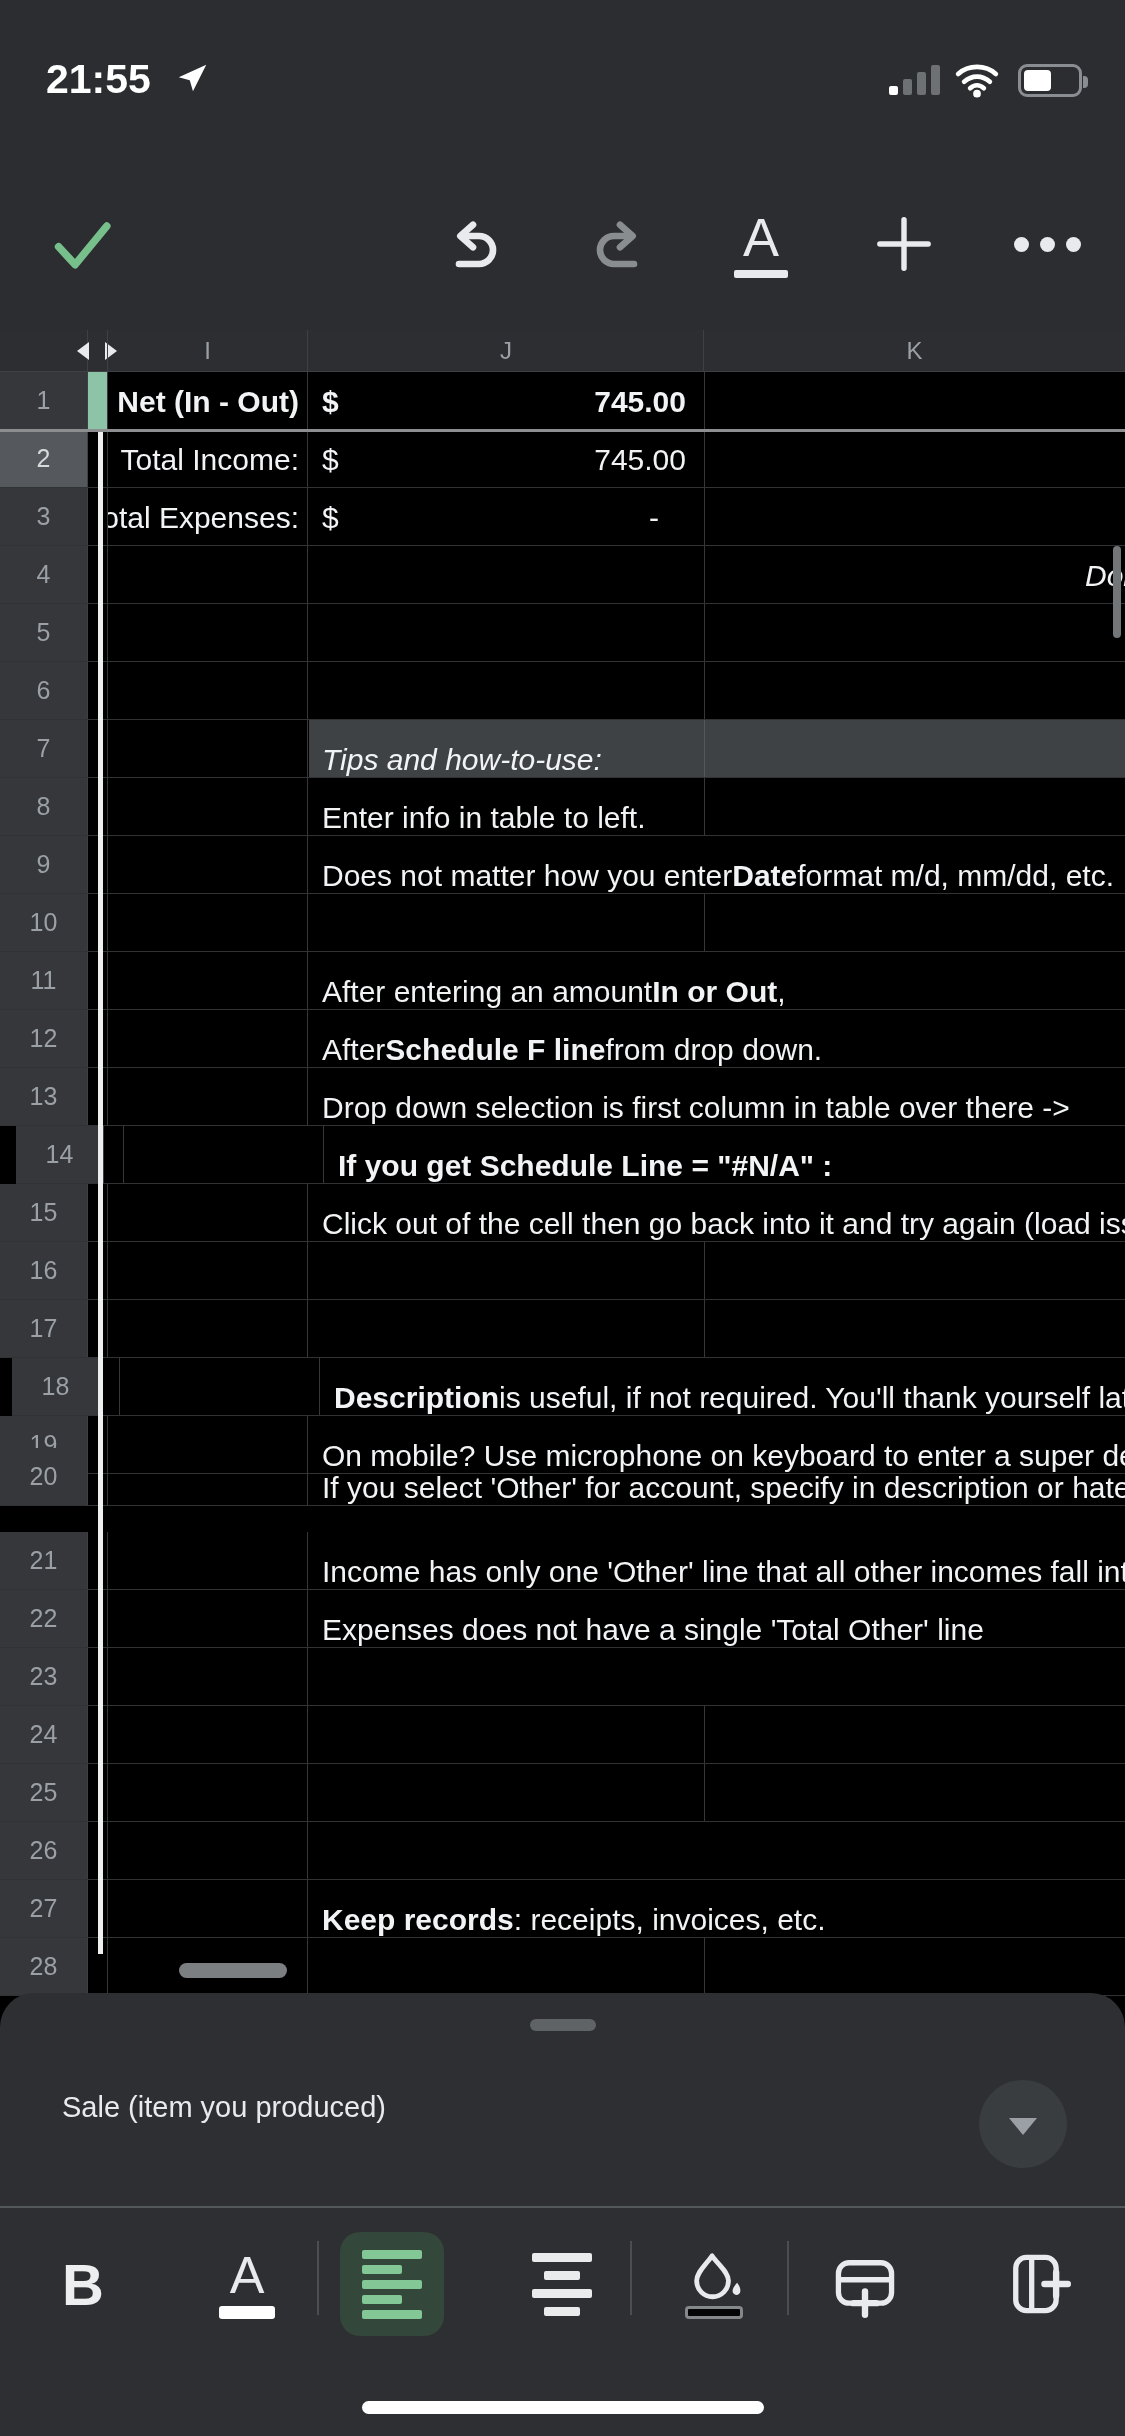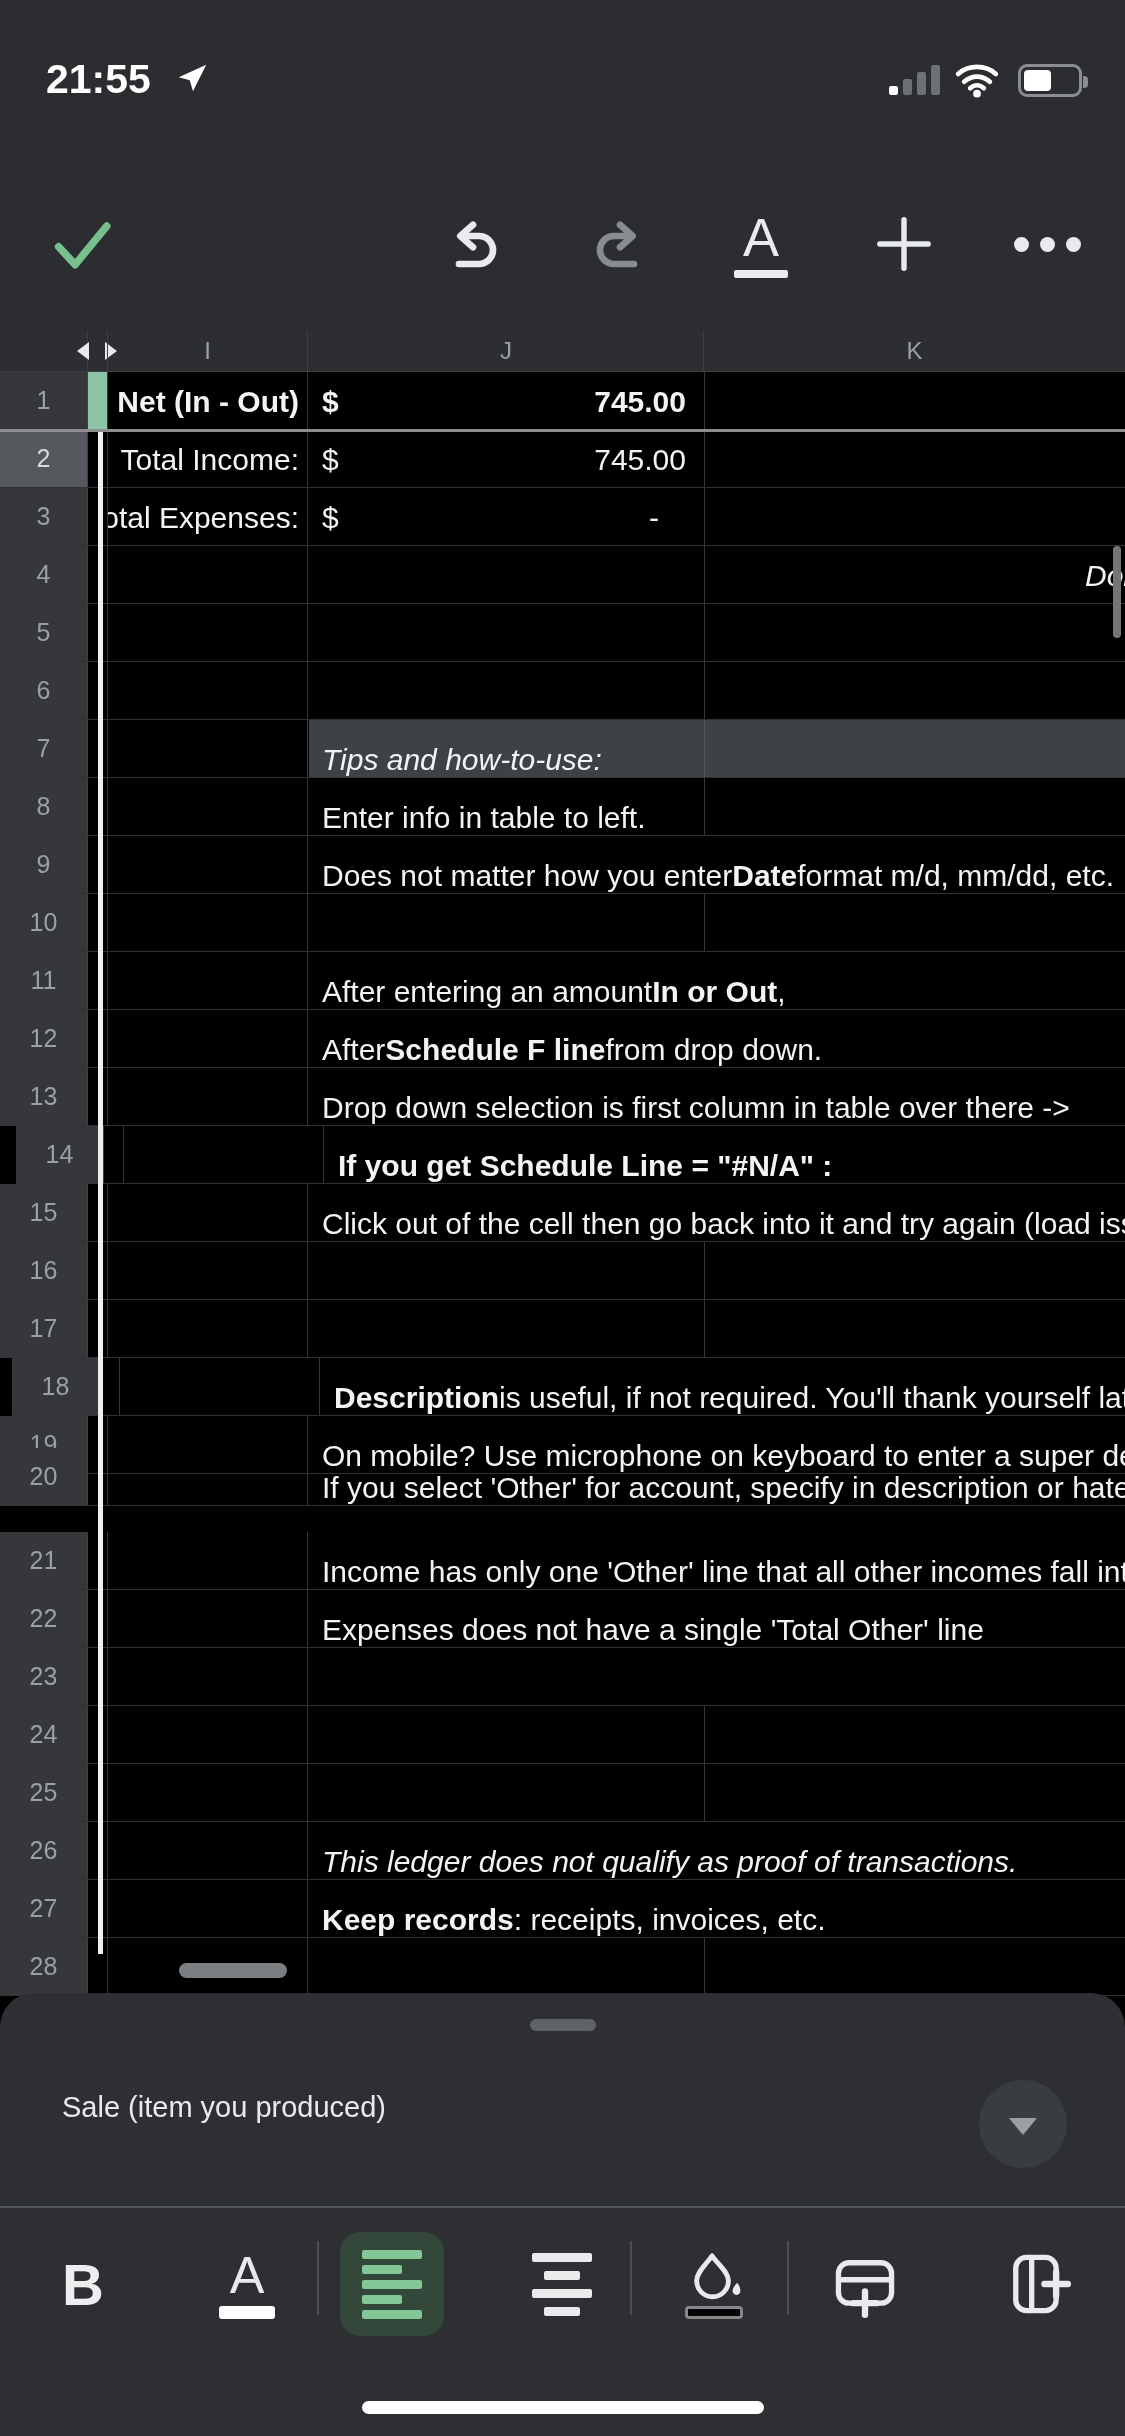--- a/index.html
+++ b/index.html
@@ -369,25 +369,20 @@
         <div class="row" style="top: 1392px;">
           <div class="gutter">25</div>
           <div class="cell-i"></div>
           <div class="cell-jk">
             <div class="vjk"></div>
           </div>
         </div>
         <div class="row" style="top: 1450px;">
           <div class="gutter">26</div>
           <div class="cell-i"></div>
-          <div class="cell-jk">
-            <div class="note">
-              <span class="seg-i">This ledger does not qualify as proof of transactions.</span>
-            </div>
-          </div>
         </div>
         <div class="row" style="top: 1508px;">
           <div class="gutter">27</div>
           <div class="cell-i"></div>
           <div class="cell-jk">
             <div class="note">
               <span class="seg-b">Keep records</span>
               <span>: receipts, invoices, etc.</span>
             </div>
           </div>

